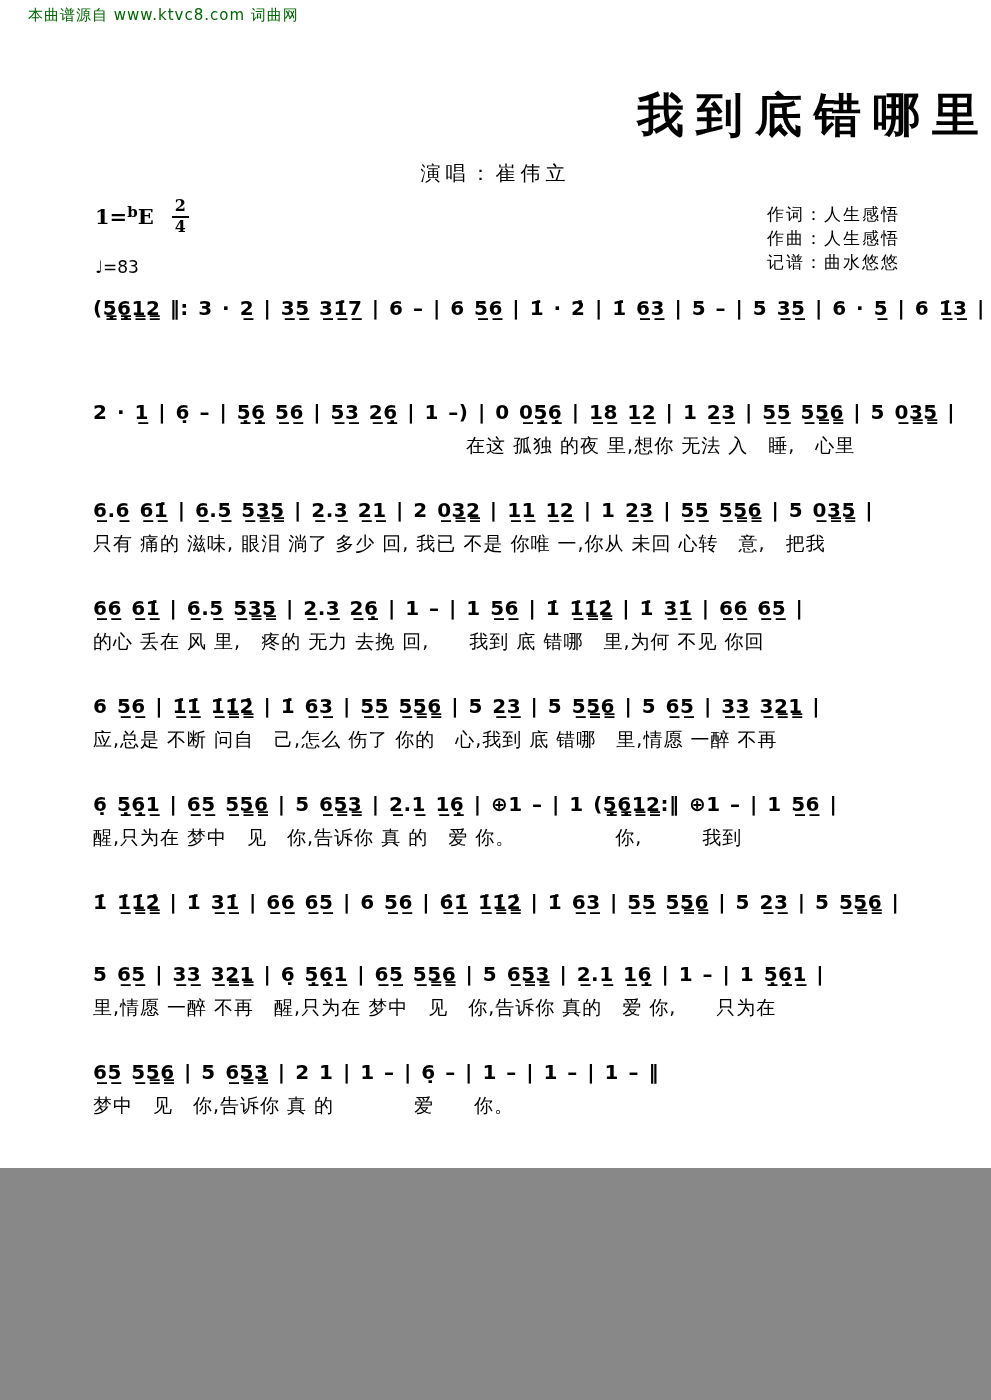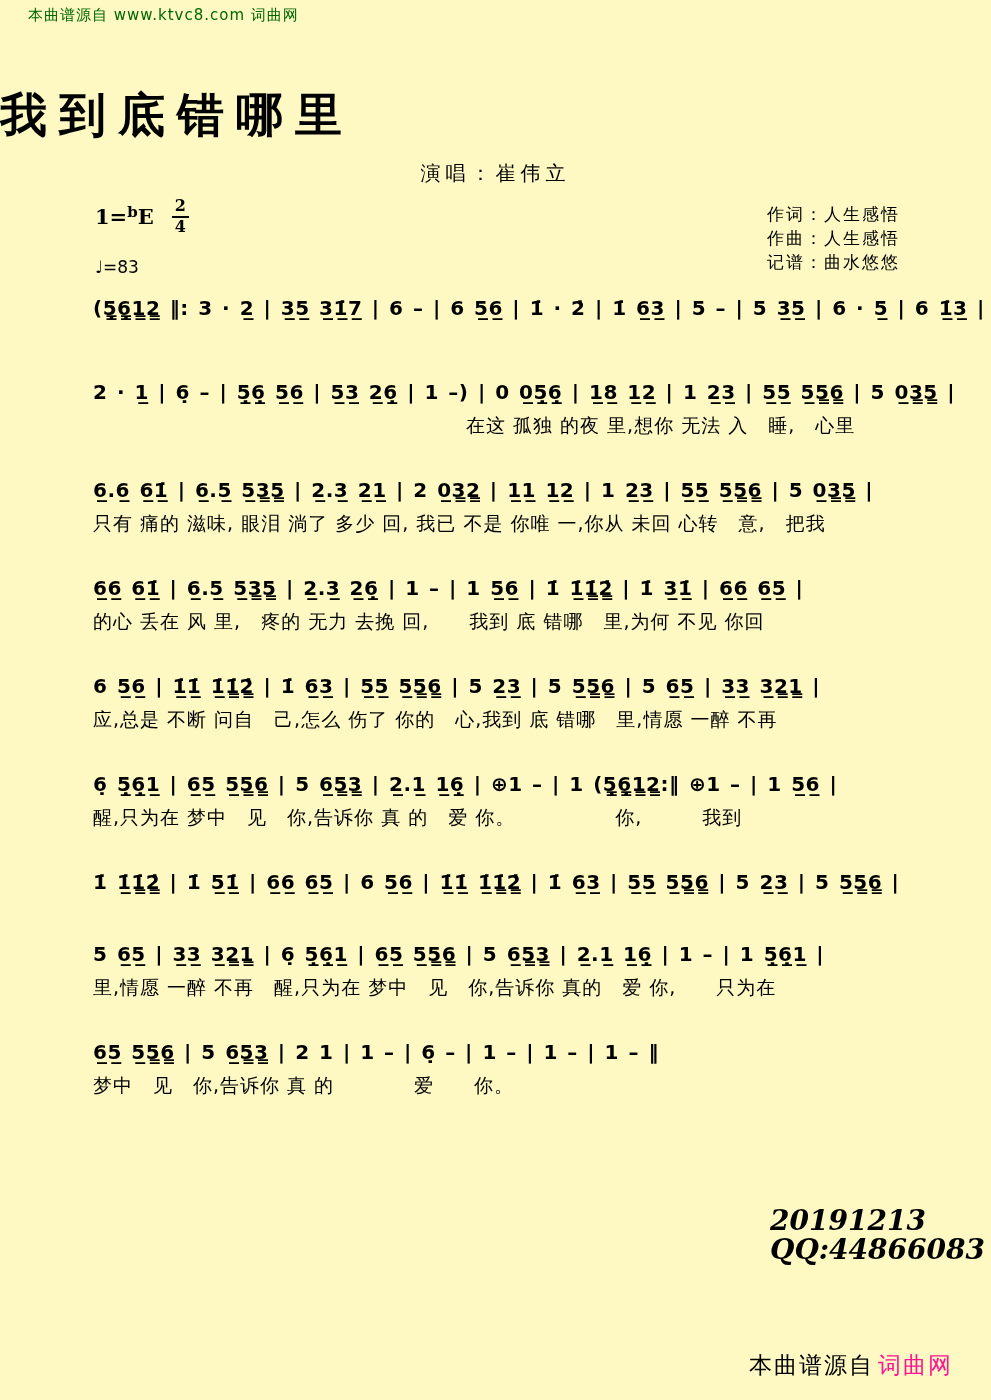--- a/index.html
+++ b/index.html
@@ -1,29 +1,29 @@
 <!DOCTYPE html>
 <html><head>
 <meta charset="utf-8">
 <style>
   html,body { margin:0; padding:0; background:#888; }
   .page {
-    position:relative; width:991px; height:1400px; margin:0 auto;
-    background:#fef9c3; color:#000;
+    position:relative; width:991px; height:1168px; margin:0 auto;
+    background:#ffffff; color:#000;
     font-family:"DejaVu Sans", sans-serif;
     overflow:hidden;
   }
   .wm-top {
     position:absolute; left:28px; top:6px;
     font-size:15px; letter-spacing:1px; color:#006600;
     font-family:"DejaVu Sans", sans-serif;
   }
   .title {
     position:absolute; top:84px; left:0; width:100%;
-    text-align:left; font-family:Liberation Serif, serif;
+    text-align:right; font-family:Liberation Serif, serif;
     font-size:47px; font-weight:bold; letter-spacing:12px;
   }
   .subtitle {
     position:absolute; top:160px; left:0; width:100%;
     text-align:center; font-family:Liberation Mono, monospace;
     font-size:20px; letter-spacing:5px;
   }
   .meta-left { position:absolute; left:95px; top:198px; }
   .keysig {
     font-family:"DejaVu Serif", serif; font-weight:bold; font-size:21px;
@@ -37,21 +37,21 @@
   .frac .num { border-bottom:2px solid #000; padding:0 3px 1px; }
   .frac .den { padding-top:1px; }
   .tempo { margin-top:21px; font-size:17px; font-family:"DejaVu Sans", sans-serif; }
   .credits {
     position:absolute; right:91px; top:204px;
     font-family:Liberation Mono, monospace; font-size:17px; line-height:24px;
     letter-spacing:2px;
   }
   .score { position:absolute; left:93px; top:288px; width:812px; }
   .line { margin-bottom:32px; }
-  .line.no-lyrics { margin-bottom:44px; }
+  .line.no-lyrics { margin-bottom:64px; }
   .notes {
     font-weight:bold; font-size:20px; line-height:40px;
     letter-spacing:0.5px; word-spacing:2px; white-space:nowrap;
     font-family:"DejaVu Sans", sans-serif;
   }
   .lyrics {
     font-size:19px; line-height:25px; margin-top:1px;
     letter-spacing:1px; white-space:nowrap;
     font-family:"DejaVu Sans", sans-serif;
   }
@@ -121,21 +121,21 @@
       <div class="notes">6 5̲6̲ | 1̲̇1̲̇ 1̲̇1̳̇2̳̇ | 1̇ 6̲3̲ | 5̲5̲ 5̲5̳6̳ | 5 2̲3̲ | 5 5̲5̳6̳ | 5 6̲5̲ | 3̲3̲ 3̲2̳1̳ |</div>
       <div class="lyrics">应,总是 不断 问自　己,怎么 伤了 你的　心,我到 底 错哪　里,情愿 一醉 不再</div>
     </div>
 
     <div class="line">
       <div class="notes">6̣ 5̲̣6̲̣1̲ | 6̲5̲ 5̲5̳6̳ | 5 6̲5̳3̳ | 2̲.1̲ 1̲6̲̣ | ⊕1 – | 1 (5̳̣6̳̣1̳2̳:‖ ⊕1 – | 1 5̲6̲ |</div>
       <div class="lyrics">醒,只为在 梦中　见　你,告诉你 真 的　爱 你。　　　　　你,　　　我到</div>
     </div>
 
     <div class="line">
-      <div class="notes">1̇ 1̲̇1̳̇2̳̇ | 1̇ 5̲1̲̇ | 6̲6̲ 6̲5̲ | 6 5̲6̲ | 1̲̇1̲̇ 1̲̇1̳̇2̳̇ | 1̇ 6̲3̲ | 5̲5̲ 5̲5̳6̳ | 5 2̲3̲ | 5 5̲5̳6̳ |</div>
+      <div class="notes">1̇ 1̲̇1̳̇2̳̇ | 1̇ 3̲1̲̇ | 6̲6̲ 6̲5̲ | 6 5̲6̲ | 6̲̇1̲̇ 1̲̇1̳̇2̳̇ | 1̇ 6̲3̲ | 5̲5̲ 5̲5̳6̳ | 5 2̲3̲ | 5 5̲5̳6̳ |</div>
     </div>
 
     <div class="line">
       <div class="notes">5 6̲5̲ | 3̲3̲ 3̲2̳1̳ | 6̣ 5̲̣6̲̣1̲ | 6̲5̲ 5̲5̳6̳ | 5 6̲5̳3̳ | 2̲.1̲ 1̲6̲̣ | 1 – | 1 5̲̣6̲̣1̲ |</div>
       <div class="lyrics">里,情愿 一醉 不再　醒,只为在 梦中　见　你,告诉你 真的　爱 你,　　只为在</div>
     </div>
 
     <div class="line">
       <div class="notes">6̲5̲ 5̲5̳6̳ | 5 6̲5̳3̳ | 2 1 | 1 – | 6̣ – | 1 – | 1 – | 1 – ‖</div>
       <div class="lyrics">梦中　见　你,告诉你 真 的　　　　爱　　你。</div>

